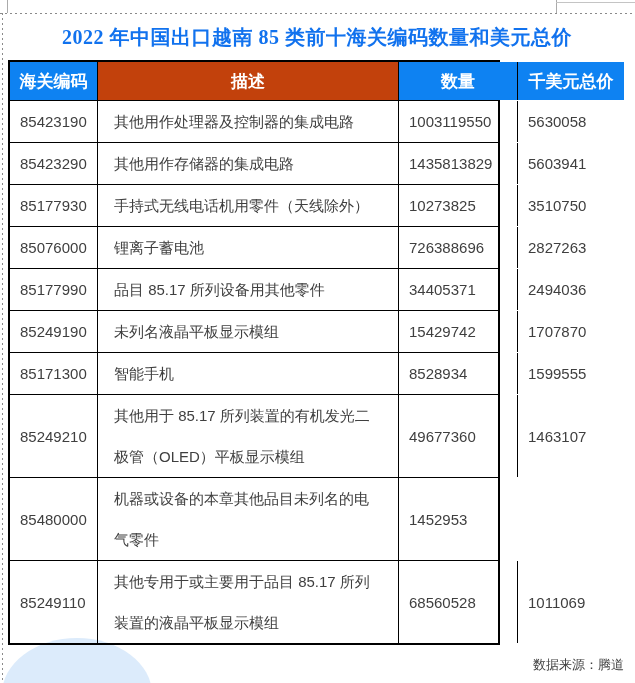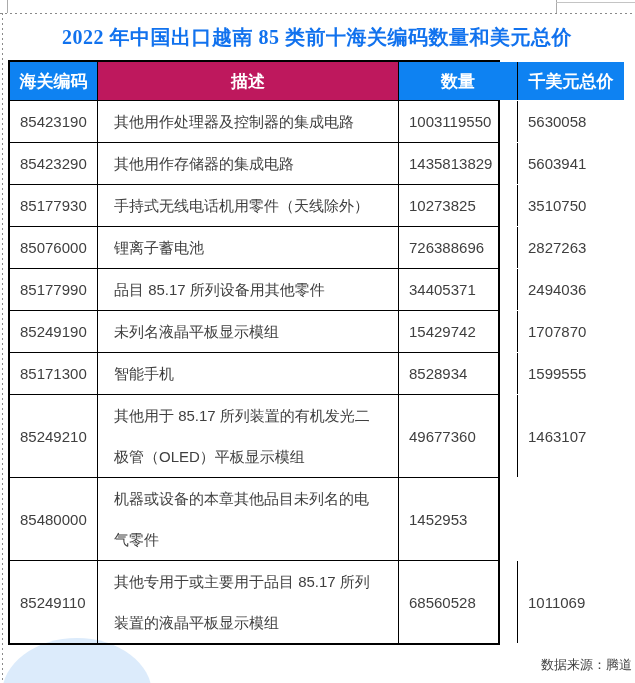--- a/index.html
+++ b/index.html
@@ -63,21 +63,21 @@
     min-height: 41px;
     color: #3f3f3f; font-size: 15px;
     line-height: 41px;
     padding: 0 10px;
     display: flex; align-items: center;
   }
   .drow .cell.desc { display: block; padding: 0 16px; }
 
   
   .source {
-    position: absolute; left: 8px; top: 656px; width: 624px;
+    position: absolute; left: 0; top: 656px; width: 624px;
     text-align: right;
     font-size: 13px; color: #404040;
     z-index: 2;
   }
 </style>
 </head>
 <body>
 
 <div class="dash-h"></div>
 <div class="dash-v"></div>
@@ -85,21 +85,21 @@
 <div class="grid-v2"></div>
 <div class="grid-h1"></div>
 
 <div class="watermark" style="background: rgb(220, 235, 251);"></div>
 
 <div class="title" style="color: rgb(17, 114, 238);">2022 年中国出口越南 85 类前十海关编码数量和美元总价</div>
 
 <div class="tbl">
   <div class="row hrow">
     <div class="cell" style="background: rgb(14, 130, 242);">海关编码</div>
-    <div class="cell" style="background: #be185d;">描述</div>
+    <div class="cell" style="background: #c2410c;">描述</div>
     <div class="cell" style="background: rgb(14, 130, 242);">数量</div>
     <div class="cell" style="background: rgb(14, 130, 242); text-align: center;">千美元总价</div>
   </div>
 
   <div class="row drow">
     <div class="cell code">85423190</div>
     <div class="cell desc">其他用作处理器及控制器的集成电路</div>
     <div class="cell qty">1003119550</div>
     <div class="cell usd">5630058</div>
   </div>

